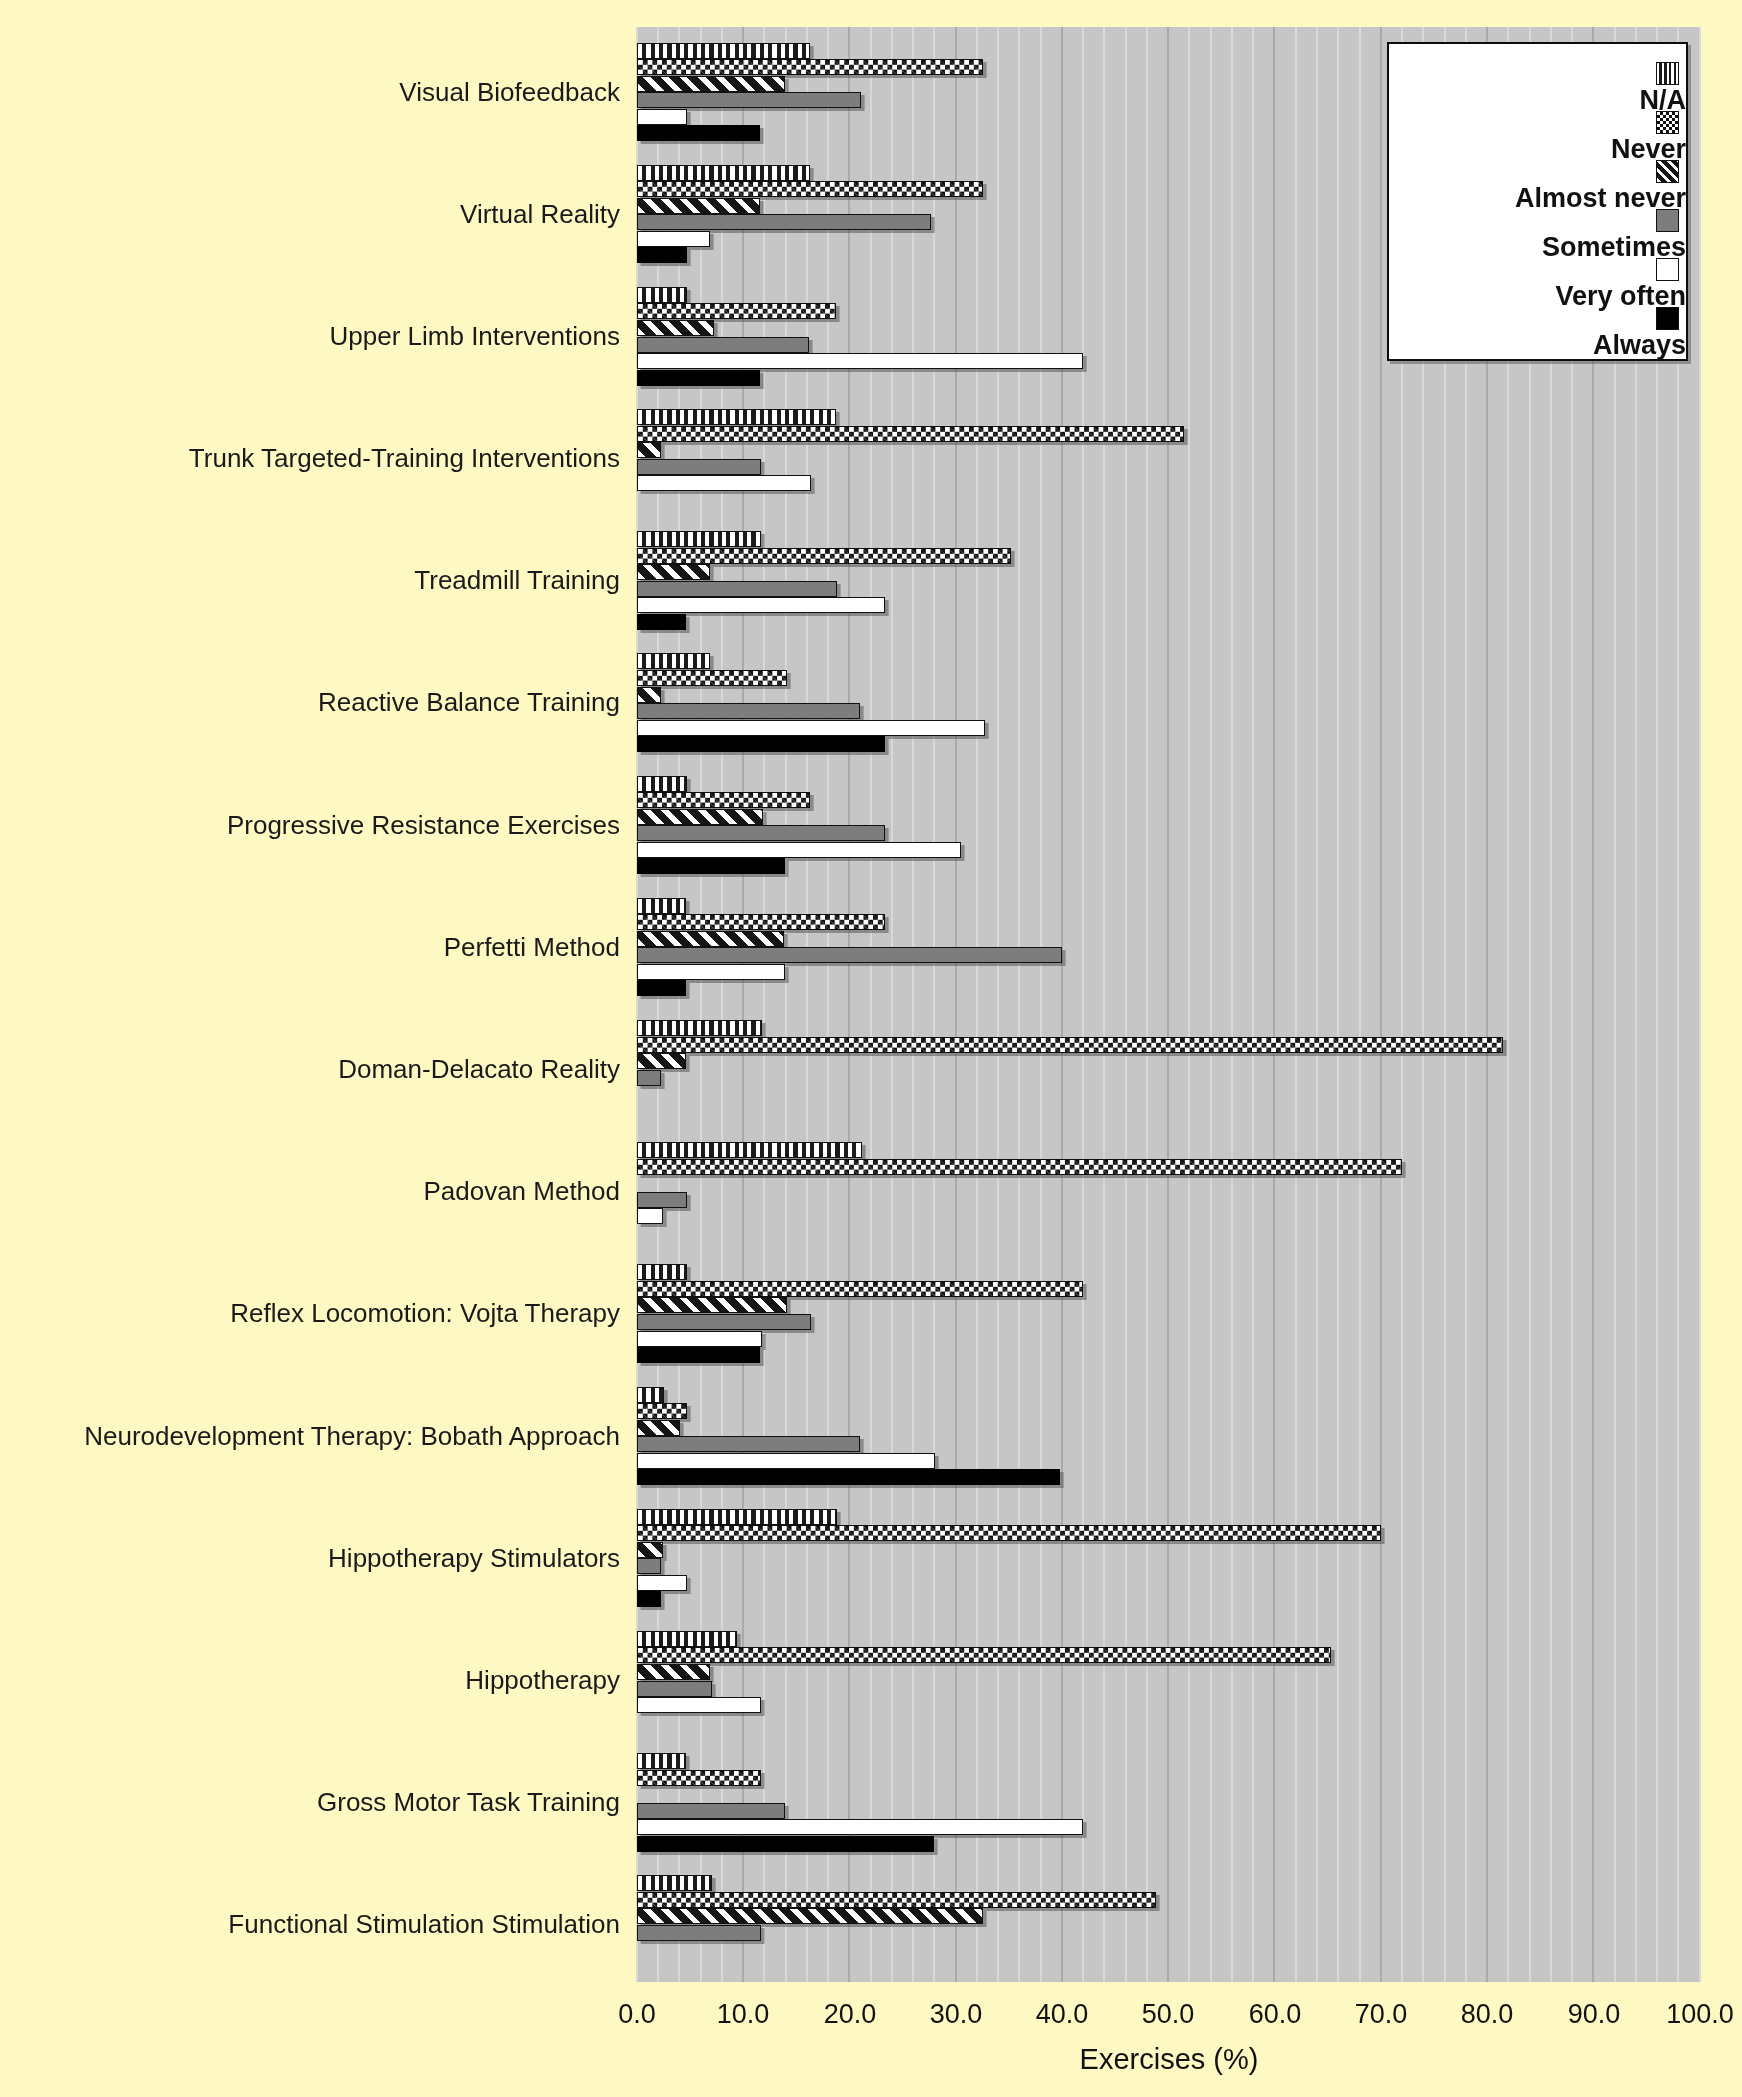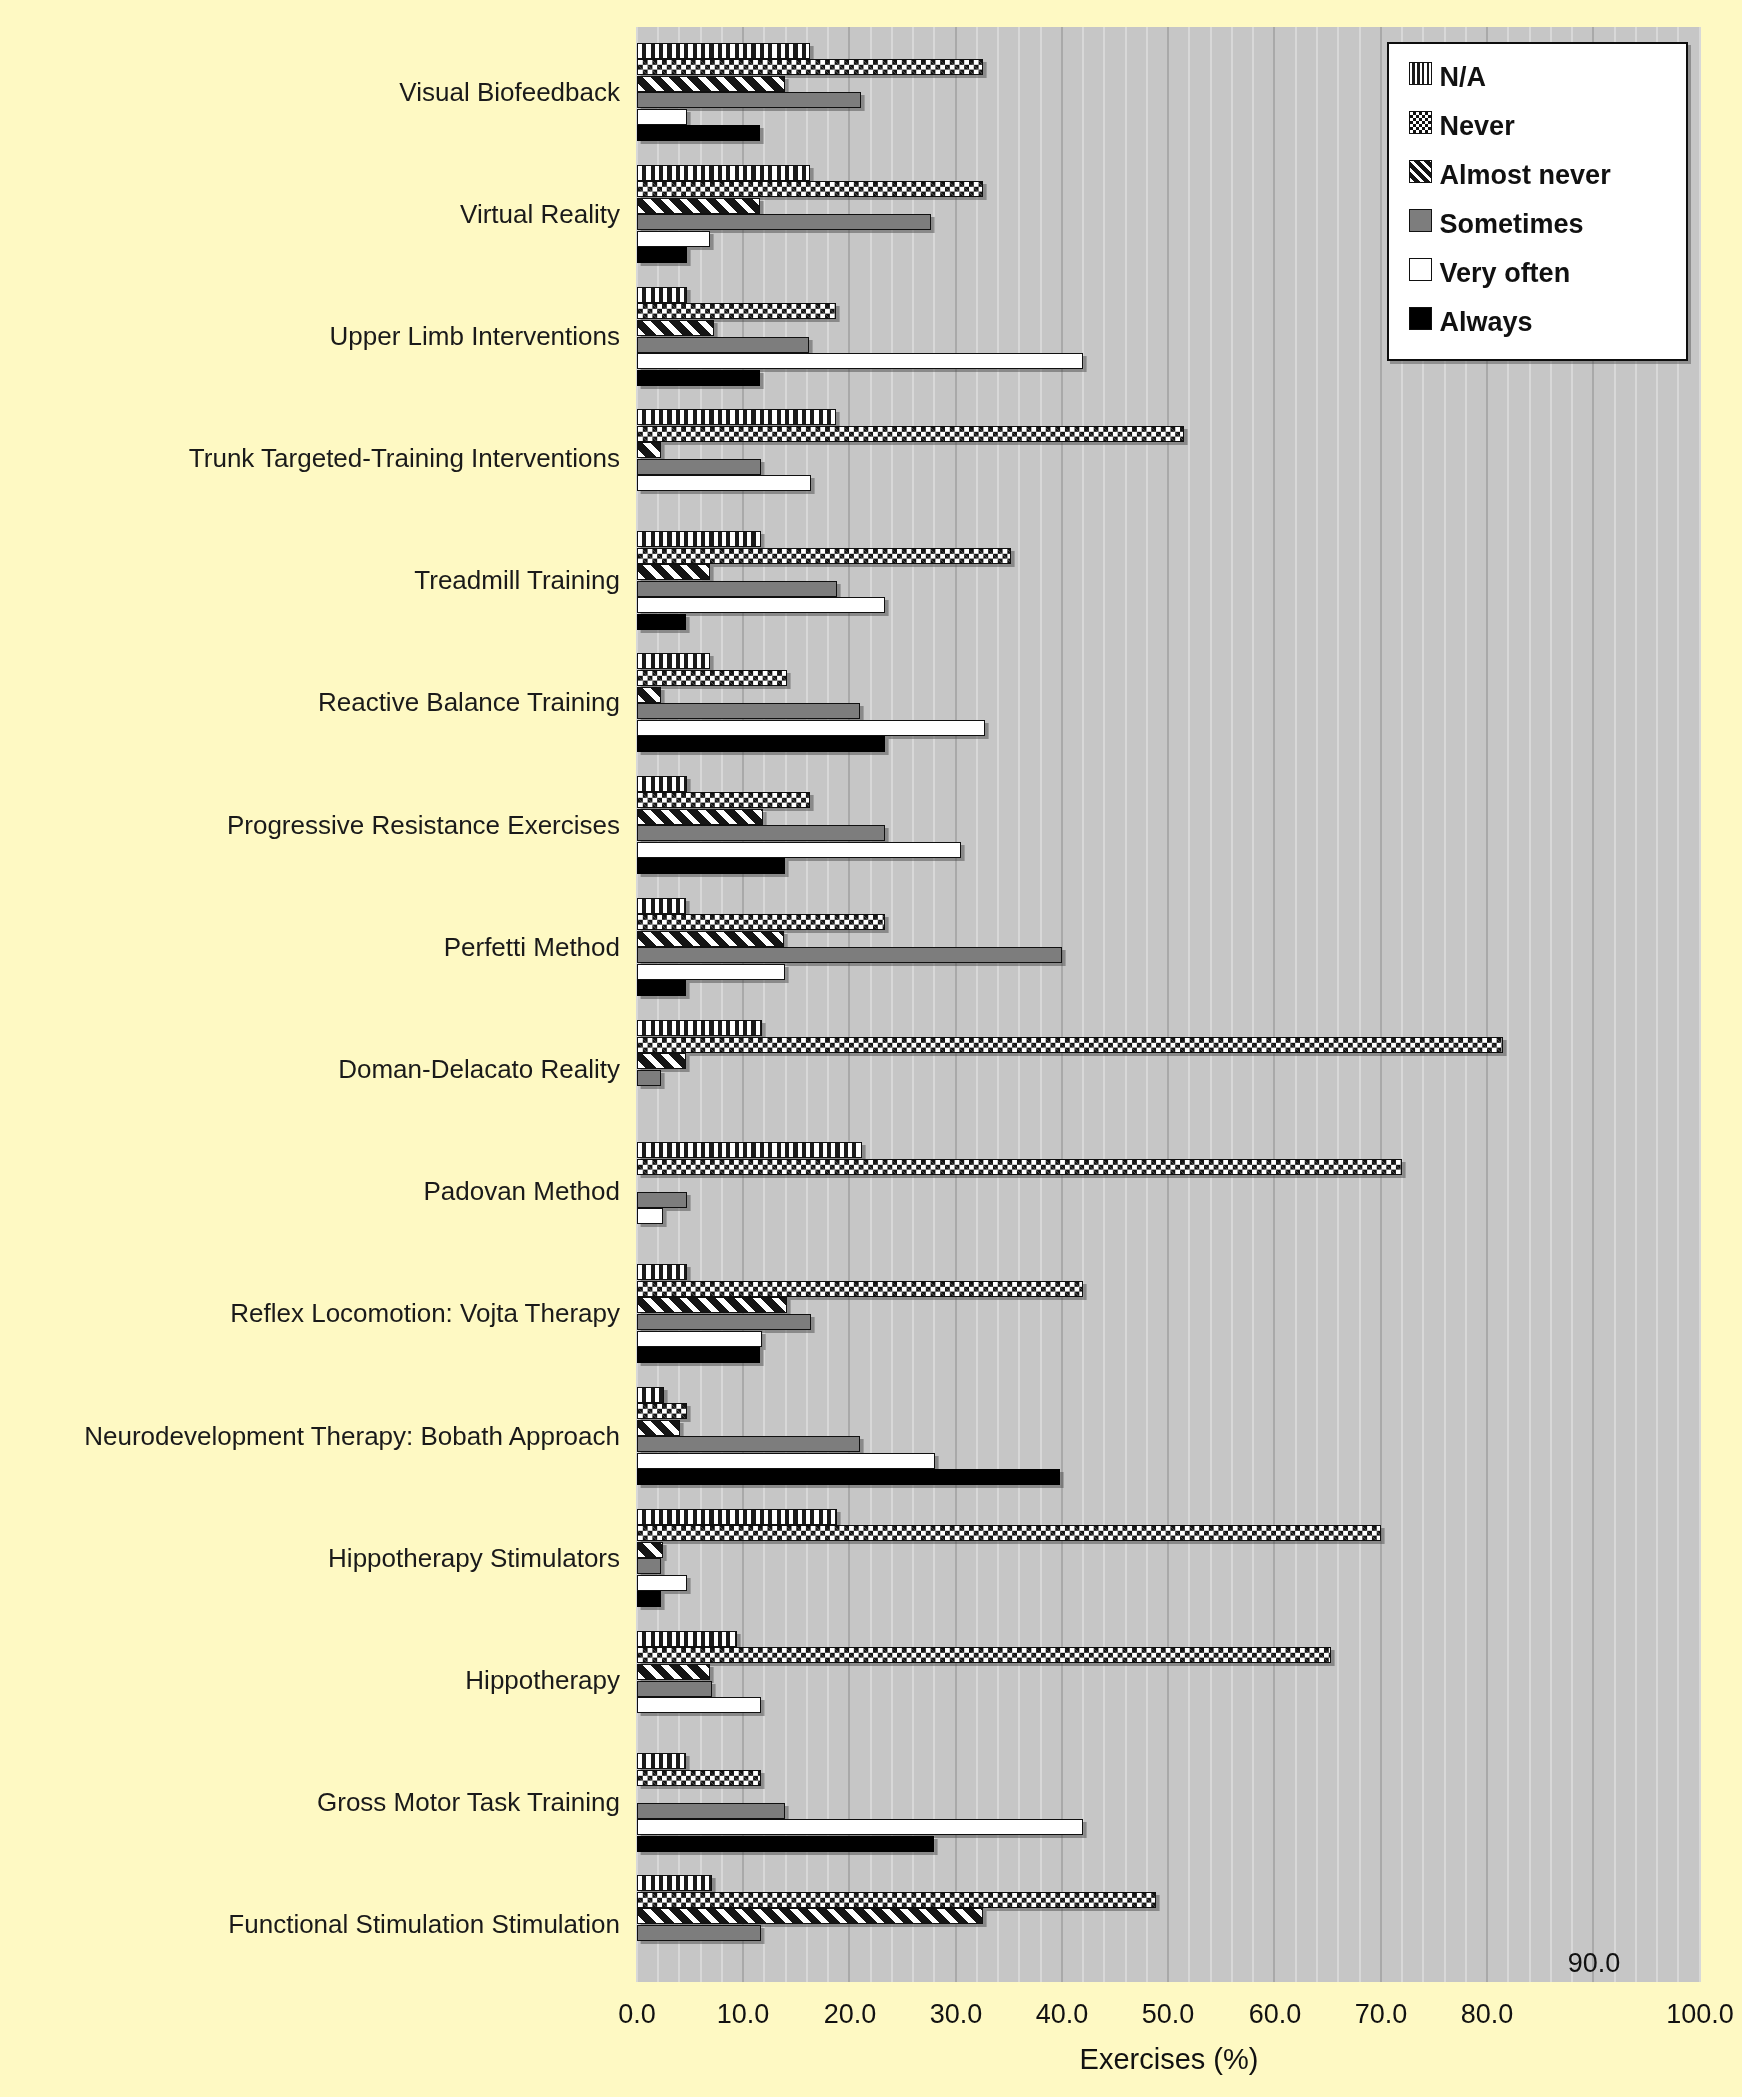--- a/index.html
+++ b/index.html
@@ -42,21 +42,21 @@
   #x-axis-title {
     position:absolute; top:2043px; left:1169px; transform:translateX(-50%);
     font-size:29px; color:#111; white-space:nowrap;
   }
   #legend {
     position:absolute; left:1387px; top:42px; width:301px; height:319px;
     background:#ffffff; border:2.4px solid #0d0d0d; box-sizing:border-box;
     box-shadow:3px 3px 0 rgba(75,75,75,0.45); z-index:5;
     padding:18px 0 0 20.4px;
   }
-  .legend-item { display:flex; align-items:flex-start; height:49px; }
+  .legend-item { display:flex; align-items:flex-end; height:49px;flex-direction:column; }
   .sw {
     width:23px; height:23px; box-sizing:border-box; border:1.8px solid #111;
     flex:0 0 23px; margin-right:7.2px;
   }
   .sw.pat-na { background:repeating-linear-gradient(90deg,#fff 0 2.4px,#1a1a1a 2.4px 4.8px); }
   .sw.pat-never { background-size:6px 6px; background-position:0 0,3px 3px; }
   .sw.pat-almost { background:repeating-linear-gradient(45deg,#fff 0 3px,#151515 3px 7.2px); }
   .legend-label { font-size:27px; font-weight:bold; color:#111; white-space:nowrap; }
 </style>
 </head>
@@ -224,21 +224,21 @@
   <div id="ticks">
       <div class="x-tick" style="left: 637px; top: 1999px; text-align: right;">0.0</div>
       <div class="x-tick" style="left: 743px; top: 1999px;">10.0</div>
       <div class="x-tick" style="left: 850px; top: 1999px;">20.0</div>
       <div class="x-tick" style="left: 956px; top: 1999px;">30.0</div>
       <div class="x-tick" style="left: 1062px; top: 1999px;">40.0</div>
       <div class="x-tick" style="left: 1168px; top: 1999px;">50.0</div>
       <div class="x-tick" style="left: 1275px; top: 1999px;">60.0</div>
       <div class="x-tick" style="left: 1381px; top: 1999px;">70.0</div>
       <div class="x-tick" style="left: 1487px; top: 1999px;">80.0</div>
-      <div class="x-tick" style="left: 1594px; top: 1948px;">90.0</div>
+      <div class="x-tick" style="left: 1594px; top: 1999px;">90.0</div>
       <div class="x-tick" style="left: 1700px; top: 1999px;">100.0</div>
     </div>
   <div id="x-axis-title">Exercises (%)</div>
   <div id="legend">
       <div class="legend-item">
         <span class="sw pat-na"></span>
         <span class="legend-label">N/A</span>
       </div>
       <div class="legend-item">
         <span class="sw pat-never"></span>

